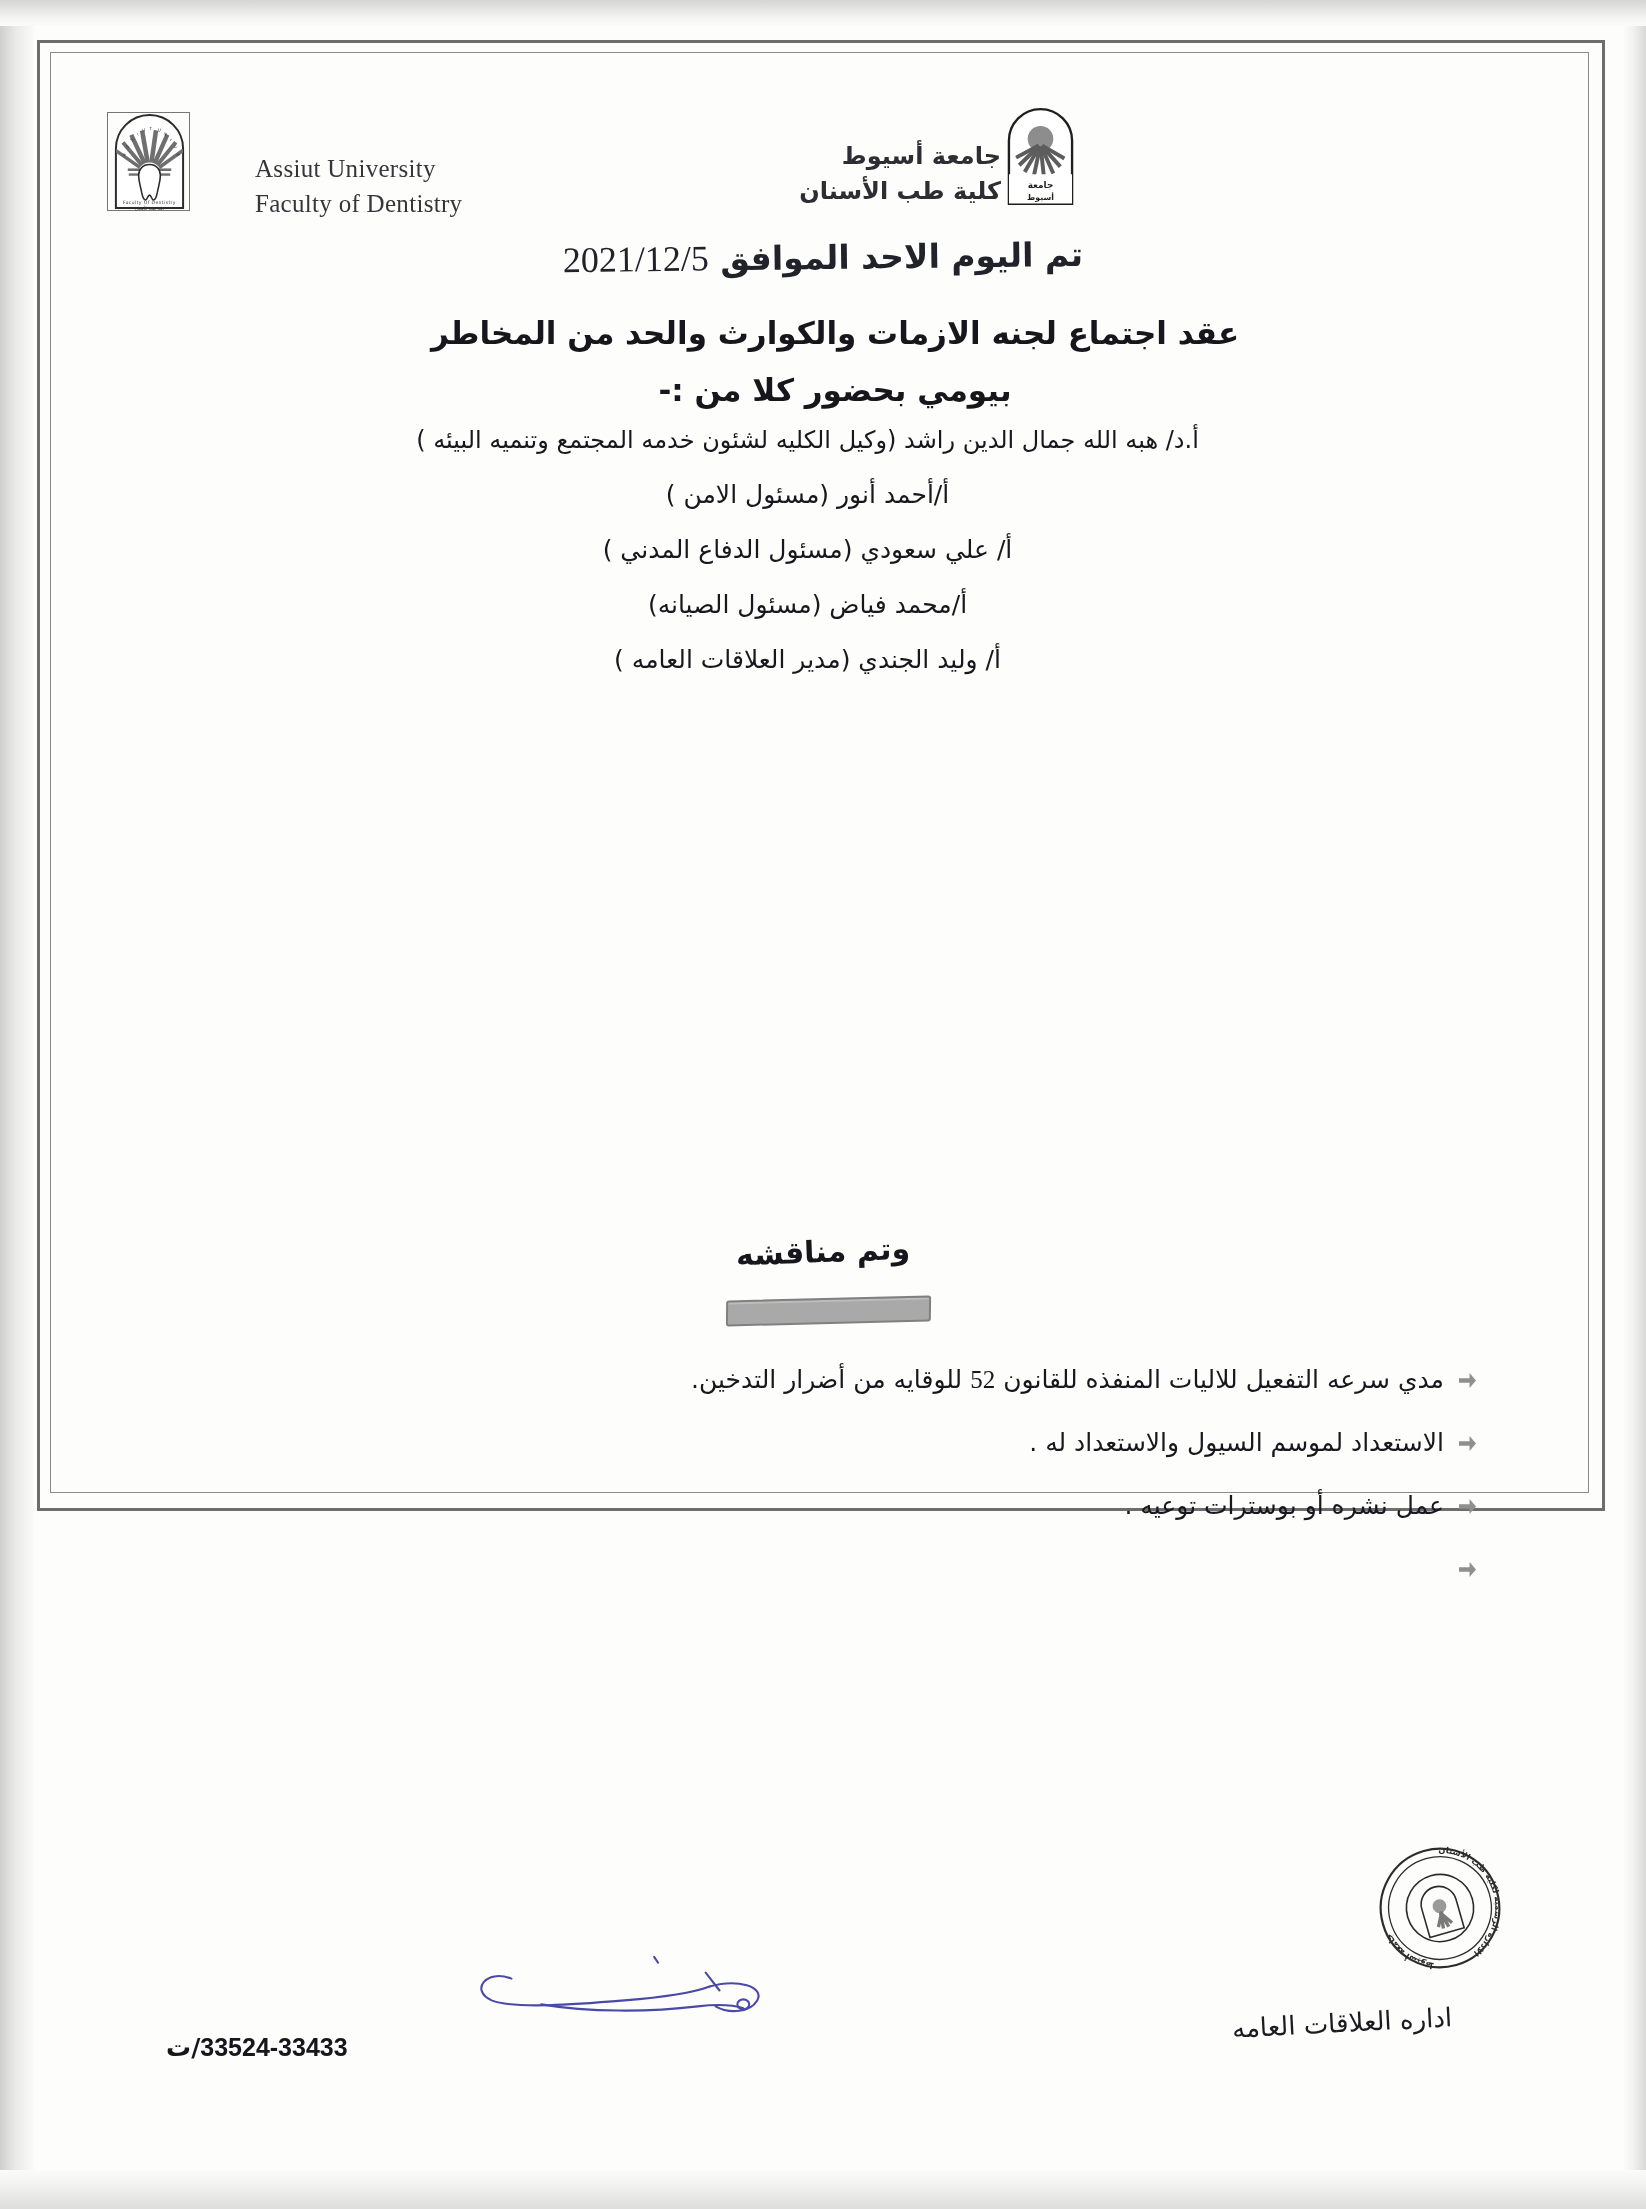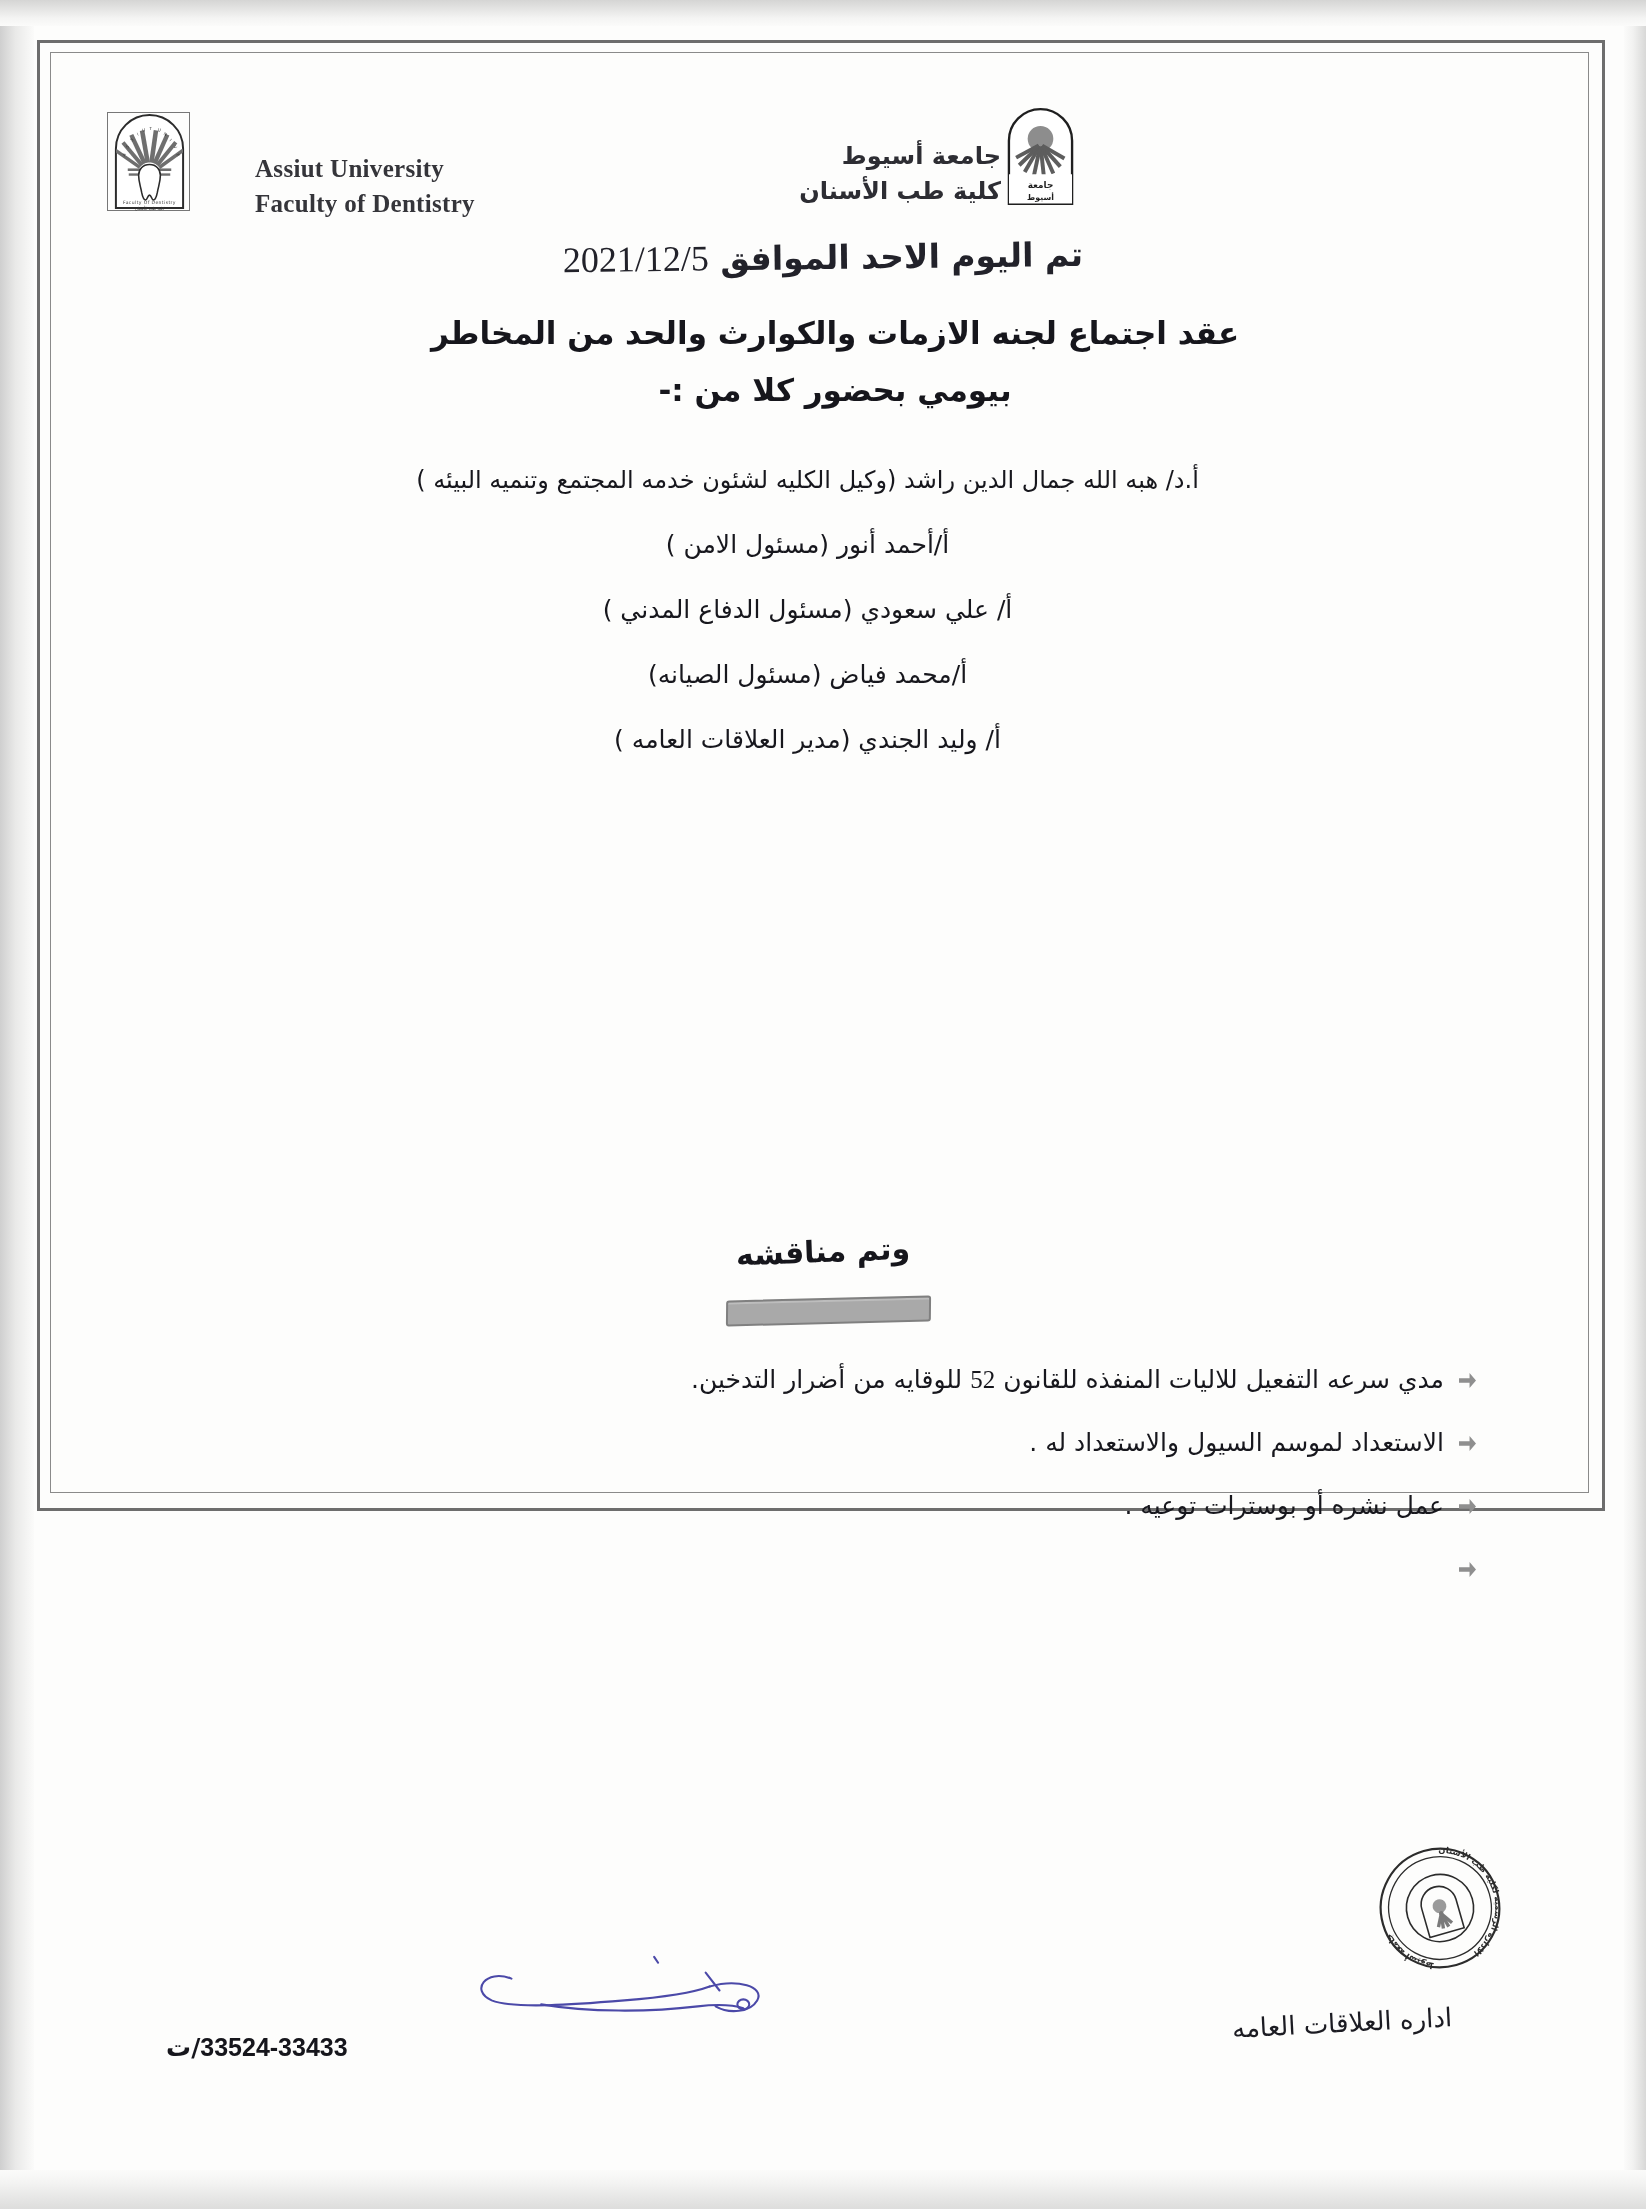--- a/index.html
+++ b/index.html
@@ -45,21 +45,21 @@
   .logo-left{
     position:absolute;left:107px;top:112px;width:83px;height:99px;
     border:1px solid #777;box-sizing:border-box;
   }
   .logo-right{
     position:absolute;left:1003px;top:105px;width:75px;height:103px;
   }
   .en-title{
     position:absolute;left:255px;top:152px;
     font-family:"Liberation Serif", serif;
-    font-weight:bold;color:#35353a;
+    font-weight:normal;color:#35353a;
     line-height:1.38;
   }
   .en-title .l1{font-size:25px;letter-spacing:0.3px;}
   .en-title .l2{font-size:25px;letter-spacing:0.3px;}
   .ar-title{
     position:absolute;right:645px;top:139px;width:277px;
     text-align:right;direction:rtl;
     font-family:"DejaVu Sans", sans-serif;
     font-weight:bold;color:#2d2d33;
     font-size:24px;line-height:1.45;
@@ -90,21 +90,20 @@
   
   .attendees{
     position:absolute;left:139px;top:428px;width:1337px;
     direction:rtl;text-align:center;
     font-family:"DejaVu Sans", sans-serif;
     color:#17171d;
   }
   .att{
     font-size:25px;line-height:1.0;margin-bottom:30px;
     white-space:nowrap;
-    margin-top:40px;
   }
   .att.a0{font-size:24px;}
 
   
   .disc-head{
     position:absolute;left:0;top:1234px;width:1646px;text-align:center;
     direction:rtl;
     font-family:"DejaVu Sans", sans-serif;
     font-weight:bold;font-size:30px;color:#16161c;
     transform:rotate(-2.2deg);

